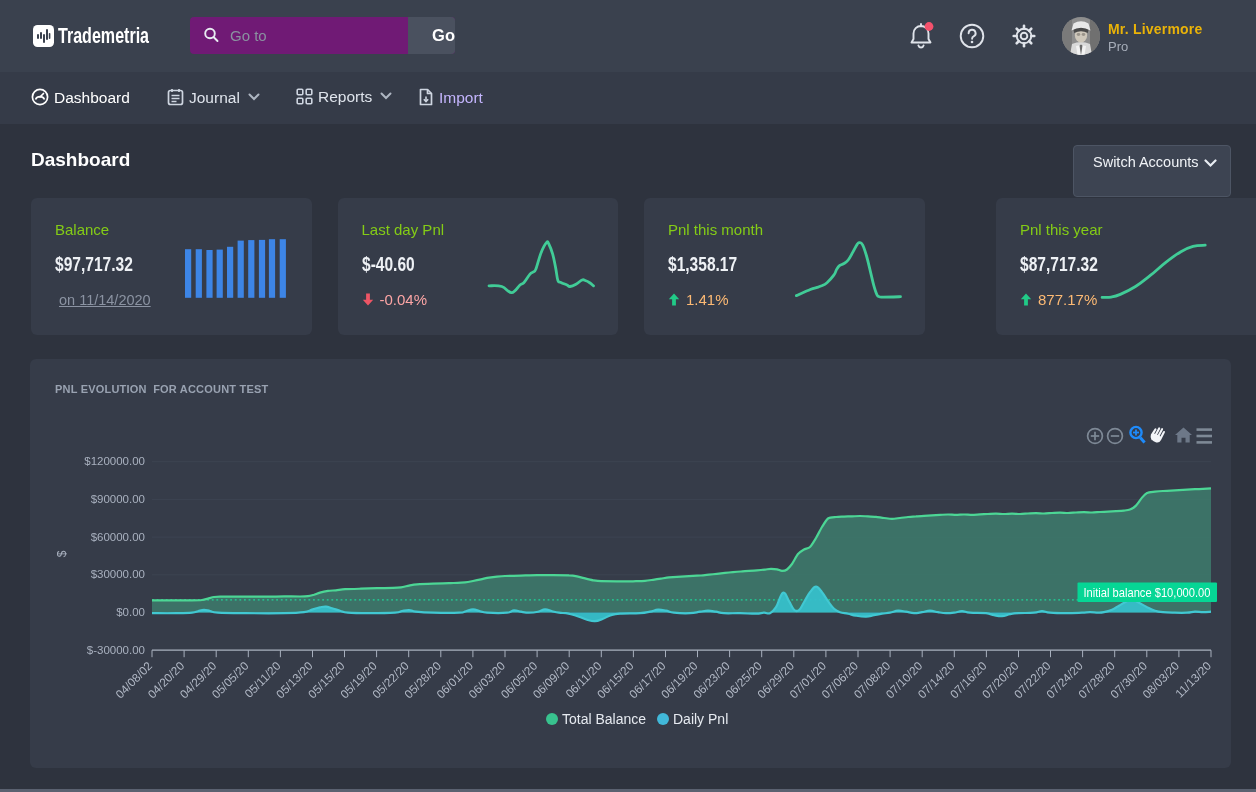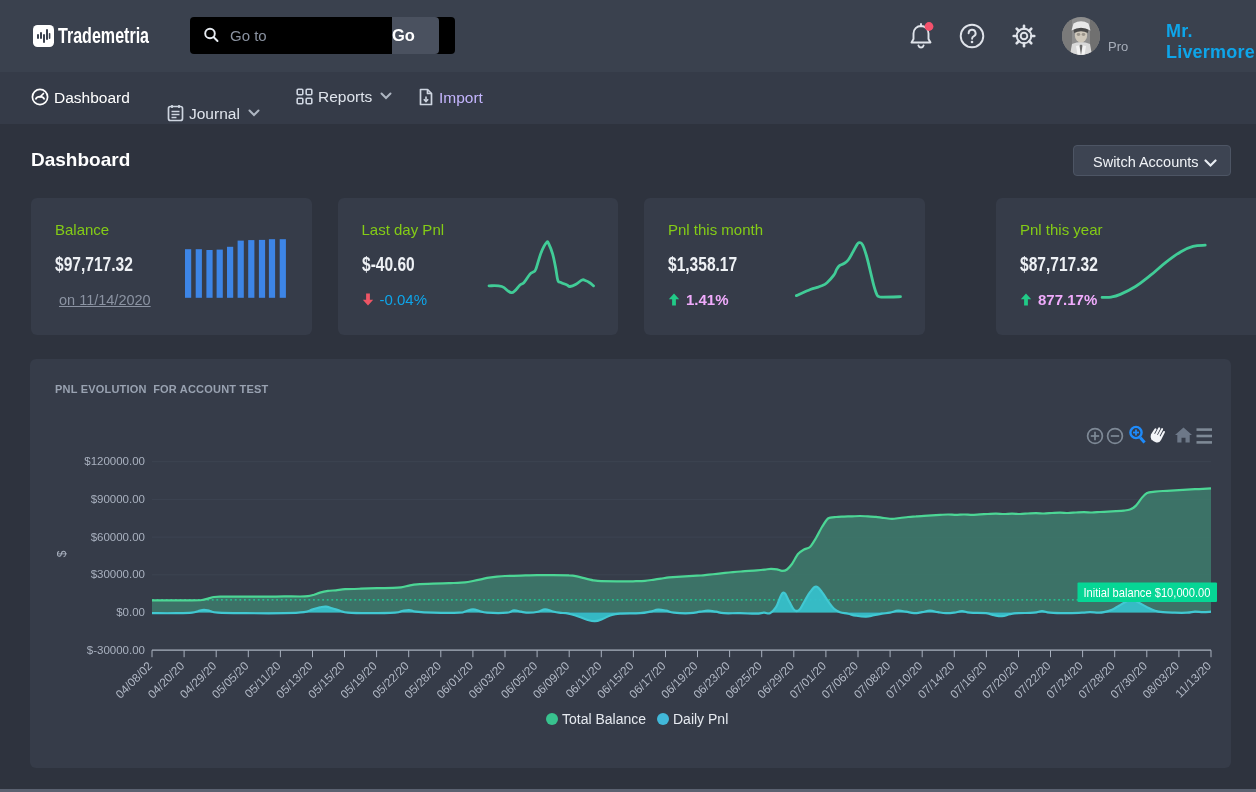--- a/index.html
+++ b/index.html
@@ -1,48 +1,48 @@
 <!DOCTYPE html>
 <html><head><meta charset="utf-8">
 <style>
 * { margin:0; padding:0; box-sizing:border-box; }
 html,body { width:1256px; height:792px; overflow:hidden; background:#2e333e;
   font-family:"Liberation Sans", sans-serif; }
 .topbar { position:absolute; left:0; top:0; width:1256px; height:72px; background:#3a414e; }
 .logotext { position:absolute; left:58px; top:23px; font-size:22px; font-weight:bold;
   color:#ffffff; transform:scaleX(0.73); transform-origin:left center; white-space:nowrap; }
 .search { position:absolute; left:190px; top:17px; width:265px; height:37px;
-  background:#000000; border-radius:4px; }
+  background:#701a75; border-radius:4px; }
 .search .ph { position:absolute; left:40px; top:10px; font-size:15px; color:#8a92a0; }
-.gobtn { position:absolute; right:16px; top:0; width:47px; height:37px; background:#4a515f;
+.gobtn { position:absolute; right:0; top:0; width:47px; height:37px; background:#4a515f;
   border-radius:0 4px 4px 0; color:#fff; font-size:16.5px; font-weight:bold;
-  text-align:left; line-height:37px; }
-.uname { position:absolute; left:1166px; top:21px; font-size:18px; font-weight:bold; color:#0ea5e9; letter-spacing:0.2px; }
+  text-align:right; line-height:37px; }
+.uname { position:absolute; left:1108px; top:21px; font-size:14px; font-weight:bold; color:#eab308; letter-spacing:0.2px; }
 .upro  { position:absolute; left:1108px; top:39px; font-size:13px; color:#a7aeba; }
 .nav { position:absolute; left:0; top:72px; width:1256px; height:52px; background:#353b48; }
 .content { position:absolute; left:0; top:124px; width:1256px; height:668px; background:#2e333e; }
 h1 { position:absolute; left:31px; top:149px; font-size:19px; font-weight:bold; color:#ffffff; }
-.select { position:absolute; left:1073px; top:145px; width:158px; height:31px;
+.select { position:absolute; left:1073px; top:145px; width:158px; height:52px;
   background:#3d4452; border:1px solid #4d5564; border-radius:4px;text-decoration:underline; }
 .select span { position:absolute; left:19px; top:8px; font-size:14.5px; color:#f0f3f7; }
 .card { position:absolute; top:198px; width:280.5px; height:137px; background:#363c49; border-radius:6px; }
 .card .lbl { position:absolute; left:24px; top:23px; font-size:15px; color:#84cc16; }
 .card .val { position:absolute; left:24px; top:54px; font-size:21px; font-weight:bold; color:#eef1f5; transform:scaleX(0.74); transform-origin:left top; white-space:nowrap; }
 .card .sub { position:absolute; left:28px; top:94px; font-size:14.5px; color:#8b93a2;text-decoration:underline; }
 .card .pct { position:absolute; left:24px; top:93px; font-size:15px; }
 .spark { position:absolute; }
 .panel { position:absolute; left:30px; top:359px; width:1201px; height:409px;
   background:#363c49; border-radius:6px; }
 .ptitle { position:absolute; left:55px; top:383px; font-size:11px; font-weight:bold;
   color:#99a2b1; letter-spacing:0.2px; }
 .chart { position:absolute; left:30px; top:359px; }
 .toolbar { position:absolute; left:1080px; top:423px; }
 .bstrip { position:absolute; left:0; top:789px; width:1256px; height:3px; background:#5a6170; }
-.green { color:#f0abfc;font-weight:bold; }
-.red { color:#0ea5e9; }
+.green { color:#fdba74; }
+.red { color:#fca5a5; }
 </style></head>
 <body>
 <div class="topbar"></div>
 <div class="nav"></div>
 <div class="content"></div>
 
 <svg width="21" height="22" viewBox="0 0 21 22" style="position:absolute;left:33px;top:25px">
 <rect x="0" y="0" width="21" height="22" rx="4.5" fill="#ffffff"></rect>
 <g fill="#3a414e">
 <rect x="4" y="9" width="2" height="5" rx="1"></rect>
@@ -110,21 +110,21 @@
   </svg>
 <div class="uname">Mr. Livermore</div>
 <div class="upro">Pro</div>
 
 <div class="nav" style="background:none"></div>
 <span class="item" style="position:absolute;top:88px;left:31px;font-size:15.5px;color:#ffffff"><svg width="18" height="18" viewBox="0 0 18 18" style="vertical-align:-3px;margin-right:5px">
 <circle cx="9" cy="9" r="7.6" fill="none" stroke="#ffffff" stroke-width="1.7"></circle>
 <path d="M9 9 L12.5 5.5" stroke="#ffffff" stroke-width="1.7" stroke-linecap="round"></path>
 <path d="M4.5 11.5 a5 5 0 0 1 9 0" fill="none" stroke="#ffffff" stroke-width="1.7"></path>
 </svg>Dashboard</span>
-<span class="item" style="position:absolute;top:104px;left:167px;font-size:15.5px;color:#dfe4ec"><svg width="17" height="18" viewBox="0 0 17 18" style="vertical-align:-3px;margin-right:5px">
+<span class="item" style="position:absolute;top:88px;left:167px;font-size:15.5px;color:#dfe4ec"><svg width="17" height="18" viewBox="0 0 17 18" style="vertical-align:-3px;margin-right:5px">
 <rect x="1.5" y="2.5" width="14" height="14" rx="2" fill="none" stroke="#ced5e0" stroke-width="1.7"></rect>
 <line x1="5" y1="1" x2="5" y2="4" stroke="#ced5e0" stroke-width="1.7"></line>
 <line x1="12" y1="1" x2="12" y2="4" stroke="#ced5e0" stroke-width="1.7"></line>
 <line x1="4.5" y1="7.5" x2="12.5" y2="7.5" stroke="#ced5e0" stroke-width="1.5"></line>
 <line x1="4.5" y1="10.5" x2="12.5" y2="10.5" stroke="#ced5e0" stroke-width="1.5"></line>
 <line x1="4.5" y1="13.5" x2="9.5" y2="13.5" stroke="#ced5e0" stroke-width="1.5"></line>
 </svg>Journal<svg width="12" height="8" viewBox="0 0 12 8" style="margin-left:8px;vertical-align:2px">
       <path d="M1.5 1.5 L6 6 L10.5 1.5" fill="none" stroke="#aeb6c2" stroke-width="2" stroke-linecap="round"></path>
     </svg></span>
 <span class="item" style="position:absolute;top:88px;left:296px;font-size:15.5px;color:#dfe4ec"><svg width="17" height="17" viewBox="0 0 17 17" style="vertical-align:-3px;margin-right:5px">

